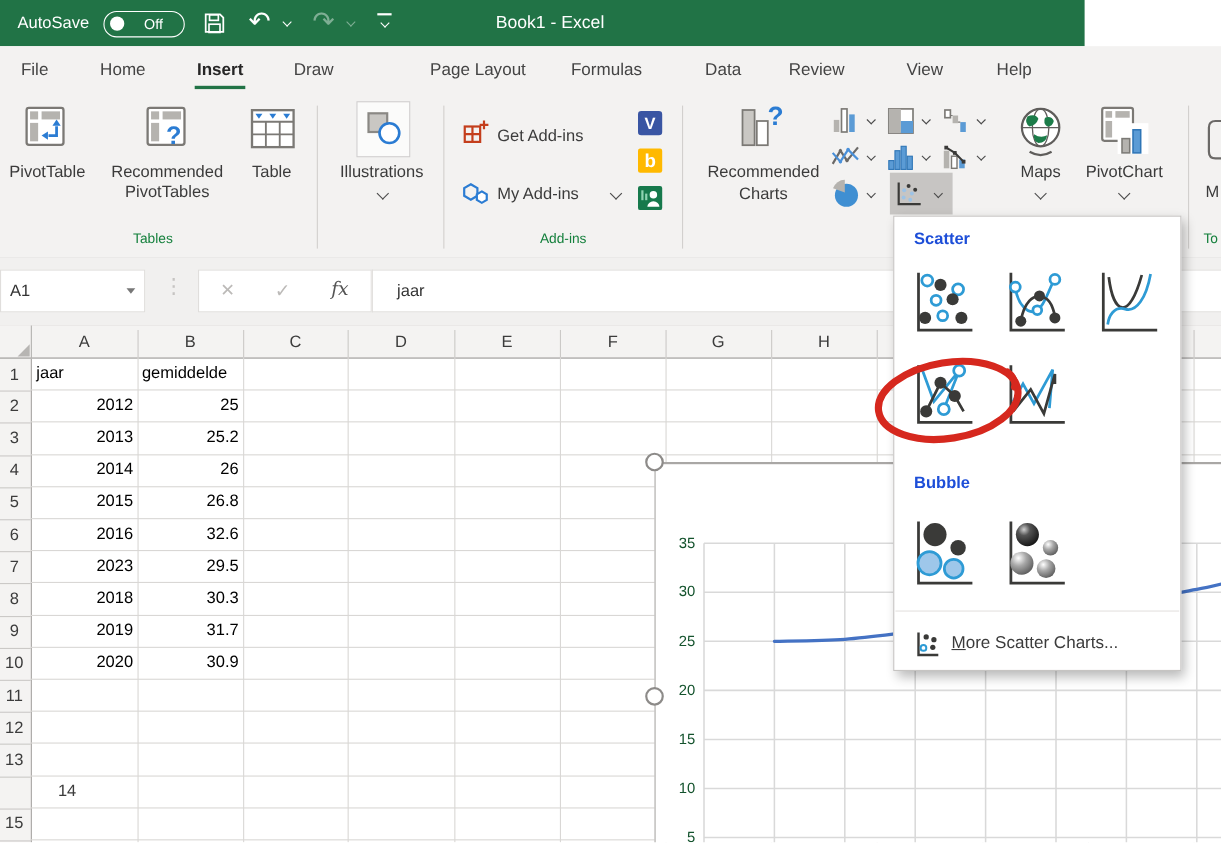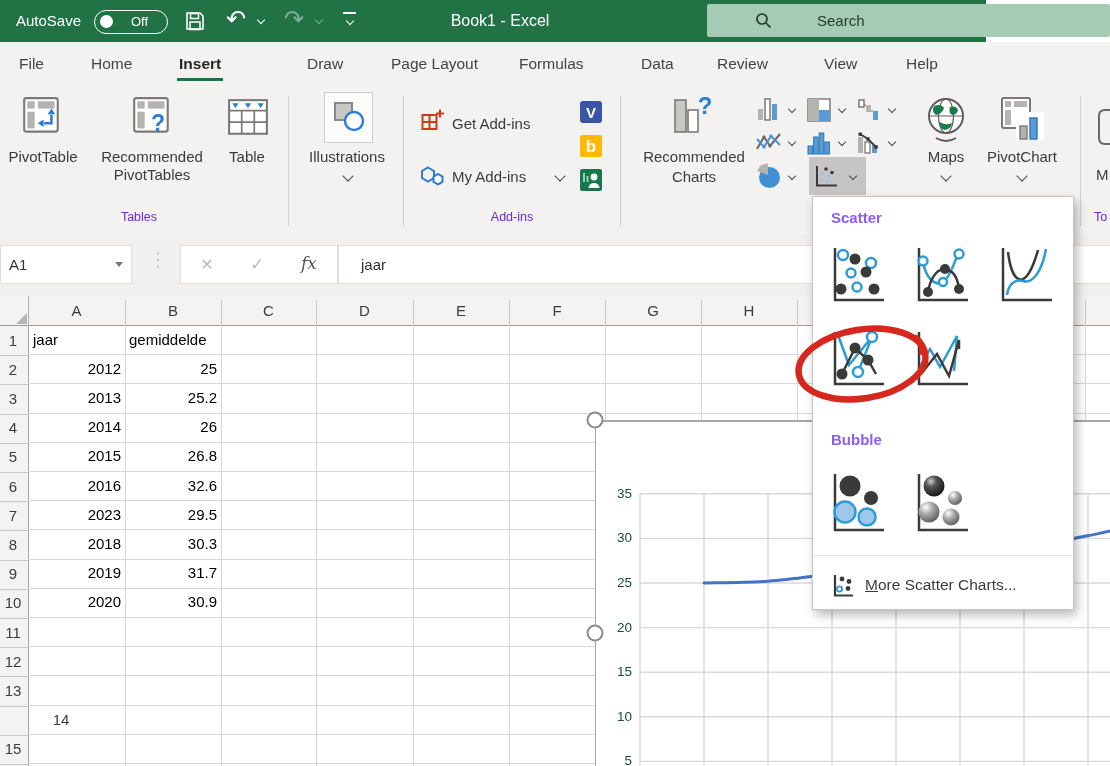--- a/index.html
+++ b/index.html
@@ -15,21 +15,21 @@
   .search{left:707px;top:4px;width:403px;height:33px;background:#a6cbb4;border-radius:2px;}
   .search-text{left:110px;top:0;height:33px;line-height:33px;font-size:15px;color:#17352374;color:#1d3b2a;}
   
   .tabrow{left:0;top:42px;width:1110px;height:48px;background:#f3f2f1;}
   .tab{position:absolute;top:2px;height:42px;line-height:40px;font-size:15.5px;color:#444;padding:0 4px;}
   .tab.active{font-weight:bold;color:#262626;}
   .tab.active::after{content:'';position:absolute;left:2px;right:2px;bottom:5px;height:3.5px;background:#217346;}
   
   .ribbon{left:0;top:90px;width:1110px;height:144px;background:#f3f2f1;border-bottom:1px solid #d4d2d0;}
   .rlabel{position:absolute;font-size:15px;color:#3b3b3b;text-align:center;}
-  .rgroup{position:absolute;top:120px;font-size:12.5px;color:#6d28d9;text-align:center;}
+  .rgroup{position:absolute;top:120px;font-size:12.5px;color:#15803d;text-align:center;}
   .rsep{position:absolute;top:6px;height:130px;width:1px;background:#d2d0ce;}
   .chev{position:absolute;width:7px;height:7px;border-right:1.6px solid #4a4a4a;border-bottom:1.6px solid #4a4a4a;transform:rotate(45deg);}
   .chev.sm{width:5px;height:5px;}
   .chev.white{border-color:#fff;}
   .illus-box{position:absolute;border:1px solid #d0cece;background:#fbfbfa;}
   .pressed{position:absolute;background:#c7c5c3;}
   
   .fbar{left:0;top:234px;width:1110px;height:62px;background:#f1f0ef;border-bottom:1px solid #cfcdcb;}
   .fbox{position:absolute;top:11px;height:37px;background:#fff;border:1px solid #e0dedc;}
   .ftext{font-size:15px;color:#333;line-height:37px;}
@@ -41,21 +41,21 @@
   .gline{position:absolute;background:#d9d7d5;}
   .hsep{position:absolute;background:#cbc9c7;}
   .cell{position:absolute;font-size:15px;color:#000;line-height:22px;white-space:nowrap;}
   .corner-tri{position:absolute;right:1px;bottom:1px;width:0;height:0;border-left:11px solid transparent;border-bottom:11px solid #b7b5b3;}
   
   .chart{left:595px;top:420px;width:515px;height:346px;background:#fff;border-top:2px solid #a9a7a5;border-left:1.5px solid #a9a7a5;z-index:10;overflow:hidden;}
   .ytick{position:absolute;font-size:13.5px;color:#14532d;text-align:right;width:34px;height:18px;line-height:18px;}
   .handle{position:absolute;width:13px;height:13px;border:2px solid #8d8b89;border-radius:50%;background:#fff;transform:translate(-50%,-50%);z-index:12;}
   
   .menu{left:812px;top:196px;width:260px;height:412px;background:#fff;border:1px solid #c6c4c2;box-shadow:3px 5px 10px rgba(0,0,0,.28);z-index:40;}
-  .menu-h{position:absolute;left:18px;font-size:15px;font-weight:bold;color:#8b5cf6;}
+  .menu-h{position:absolute;left:18px;font-size:15px;font-weight:bold;color:#1d4ed8;}
   .tile{position:absolute;width:62px;height:66px;}
   .msep{position:absolute;left:1px;right:1px;height:1px;background:#e4e2e0;}
   .more-text{position:absolute;left:52px;top:370px;height:36px;line-height:36px;font-size:15.5px;color:#3b3b3b;}
   .annot{position:absolute;left:788px;top:316px;z-index:50;pointer-events:none;}
 </style>
 </head>
 <body>
 
 <div class="stage">
 
@@ -70,34 +70,27 @@
       <rect x="6.5" y="3.5" width="8" height="5" fill="none" stroke="#fff" stroke-width="1.5"></rect>
       <rect x="6" y="12" width="10" height="7.5" fill="none" stroke="#fff" stroke-width="1.5"></rect>
     </svg>
     <span class="abs" style="left:226px;top:5px;font-size:24px;color:#fff">↶</span>
     <span class="abs chev sm white" style="left:258px;top:17px"></span>
     <span class="abs" style="left:284px;top:5px;font-size:24px;color:#fff;opacity:.42">↷</span>
     <span class="abs chev sm white" style="left:316px;top:17px;opacity:.42"></span>
     <span class="abs" style="left:343px;top:12px;width:13px;height:2px;background:#fff"></span>
     <span class="abs chev sm white" style="left:347px;top:18px"></span>
     <span class="abs tb-text" style="left:400px;width:200px;text-align:center;font-size:16px">Book1 - Excel</span>
-    <div class="abs search">
-      <svg class="abs" style="left:48px;top:8px" width="17" height="17" viewBox="0 0 17 17">
-        <circle cx="7" cy="7" r="5" fill="none" stroke="#1d3b2a" stroke-width="1.7"></circle>
-        <line x1="11" y1="11" x2="15.5" y2="15.5" stroke="#1d3b2a" stroke-width="1.7"></line>
-      </svg>
-      <span class="abs search-text">Search</span>
-    </div>
   </div>
 
   <div class="abs tabrow" id="tabrow">
       <div class="tab" style="left: 15px;">File</div>
       <div class="tab" style="left: 87px;">Home</div>
       <div class="tab active" style="left: 175px;">Insert</div>
-      <div class="tab" style="left: 263px; margin-left: 40px;">Draw</div>
+      <div class="tab" style="left: 263px;">Draw</div>
       <div class="tab" style="left: 343px; margin-left: 44px;">Page Layout</div>
       <div class="tab" style="left: 515px;">Formulas</div>
       <div class="tab" style="left: 637px;">Data</div>
       <div class="tab" style="left: 713px;">Review</div>
       <div class="tab" style="left: 820px;">View</div>
       <div class="tab" style="left: 902px;">Help</div>
     </div>
 
   <div class="abs ribbon">
 

